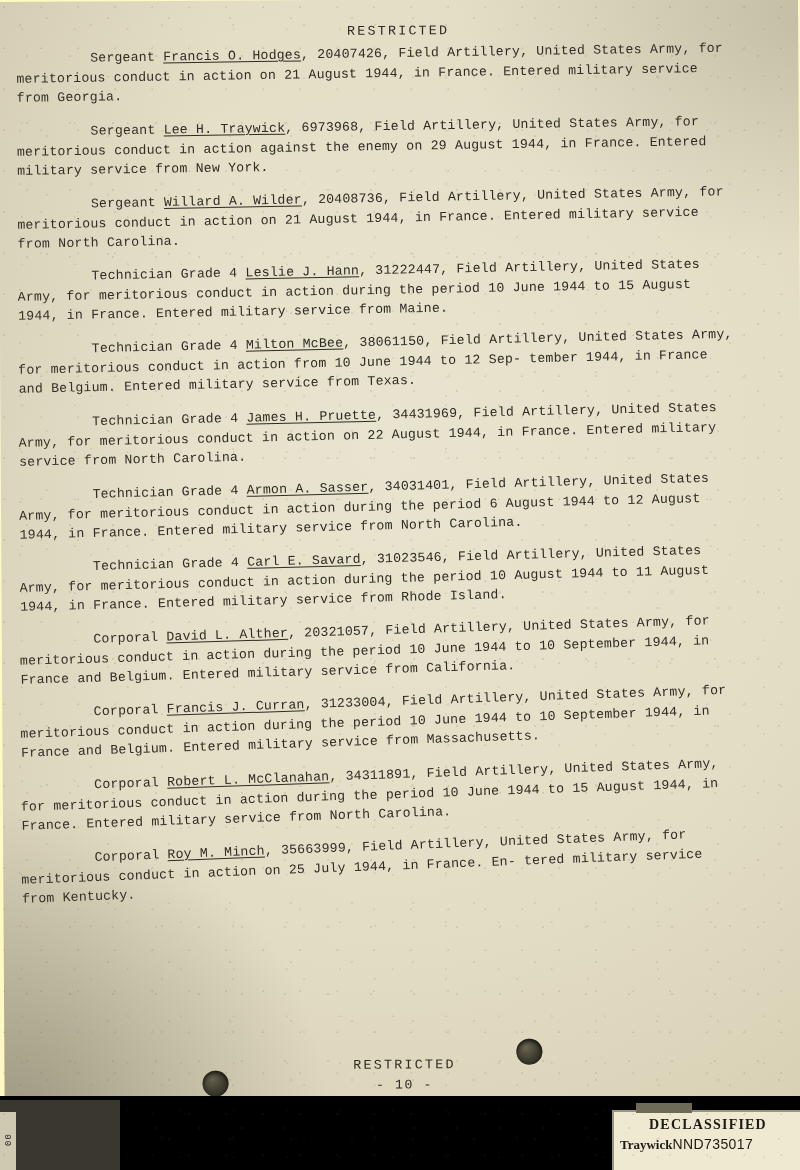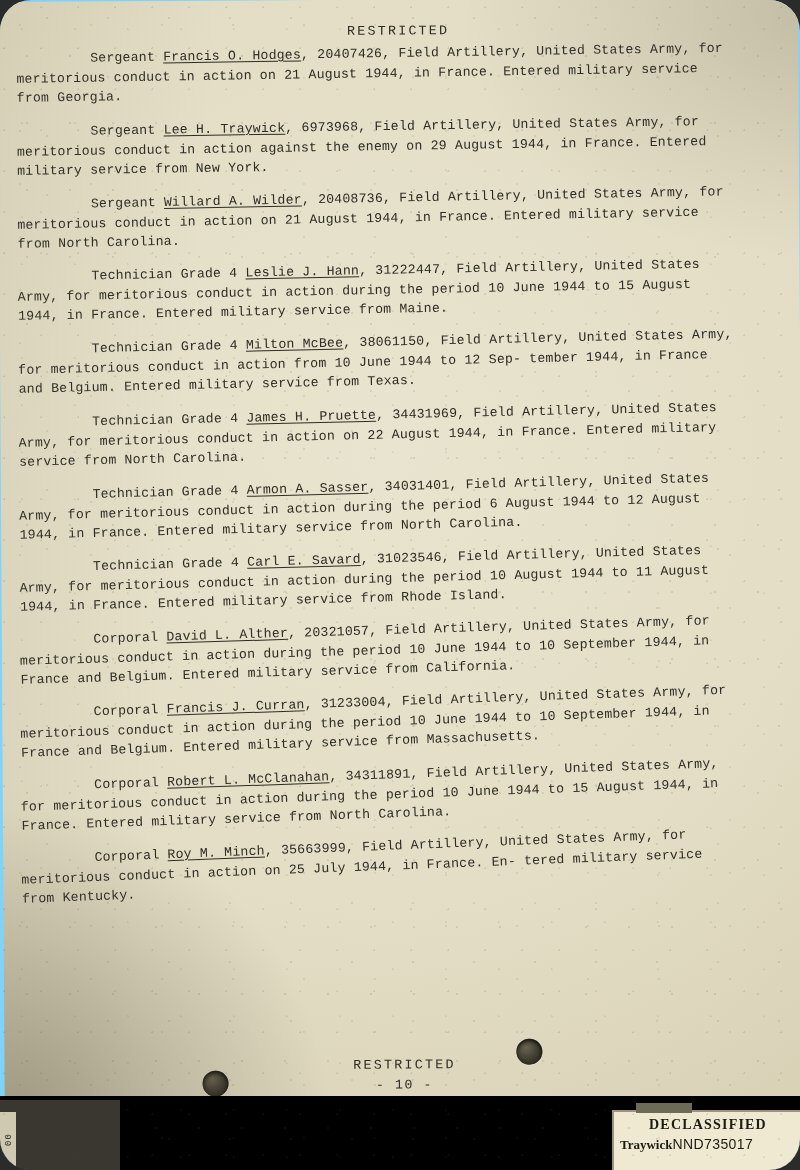--- a/index.html
+++ b/index.html
@@ -5,23 +5,22 @@
   html, body {
     margin: 0;
     padding: 0;
     background: #2b2b2b;
   }
   #page {
     position: relative;
     width: 800px;
     height: 1170px;
     overflow: hidden;
-    background: #7dd3fc;
+    background: #fef9c3;
     font-family: "Liberation Mono", monospace;
-    border-radius: 31px;
   }
 
   
   #sheet {
     position: absolute;
     left: 0;
     top: 0;
     width: 800px;
     height: 1120px;
     background:

